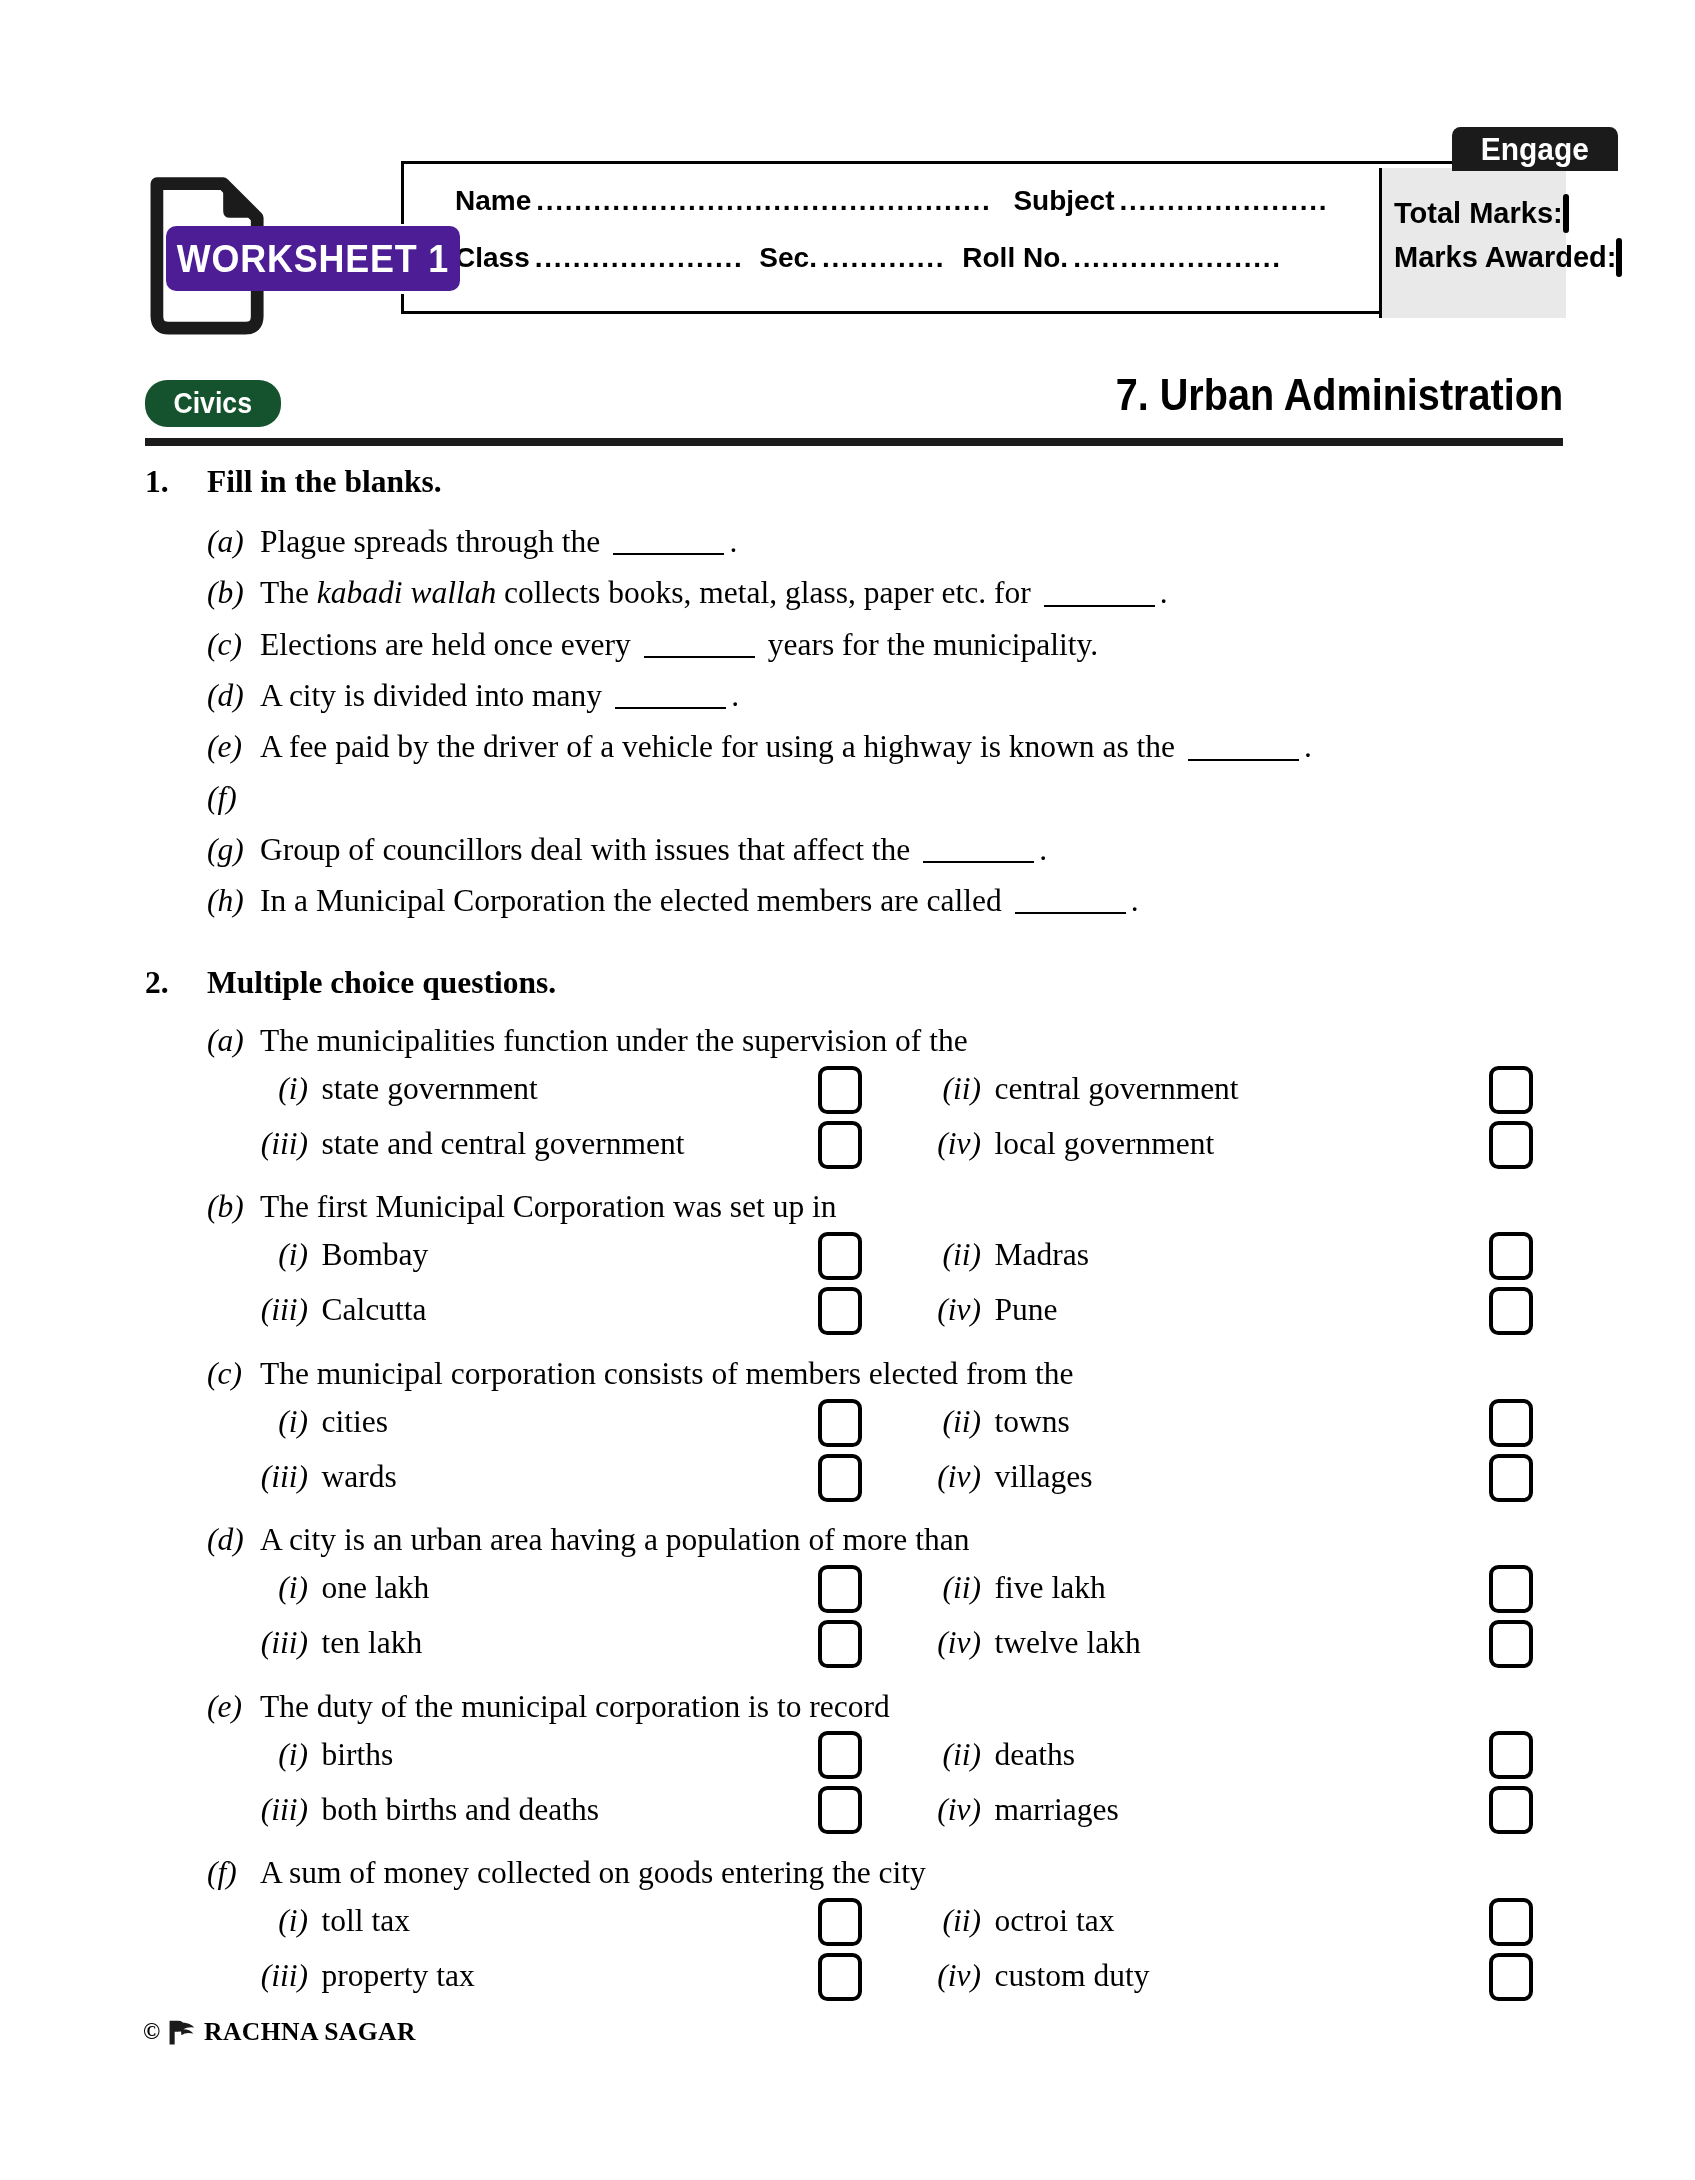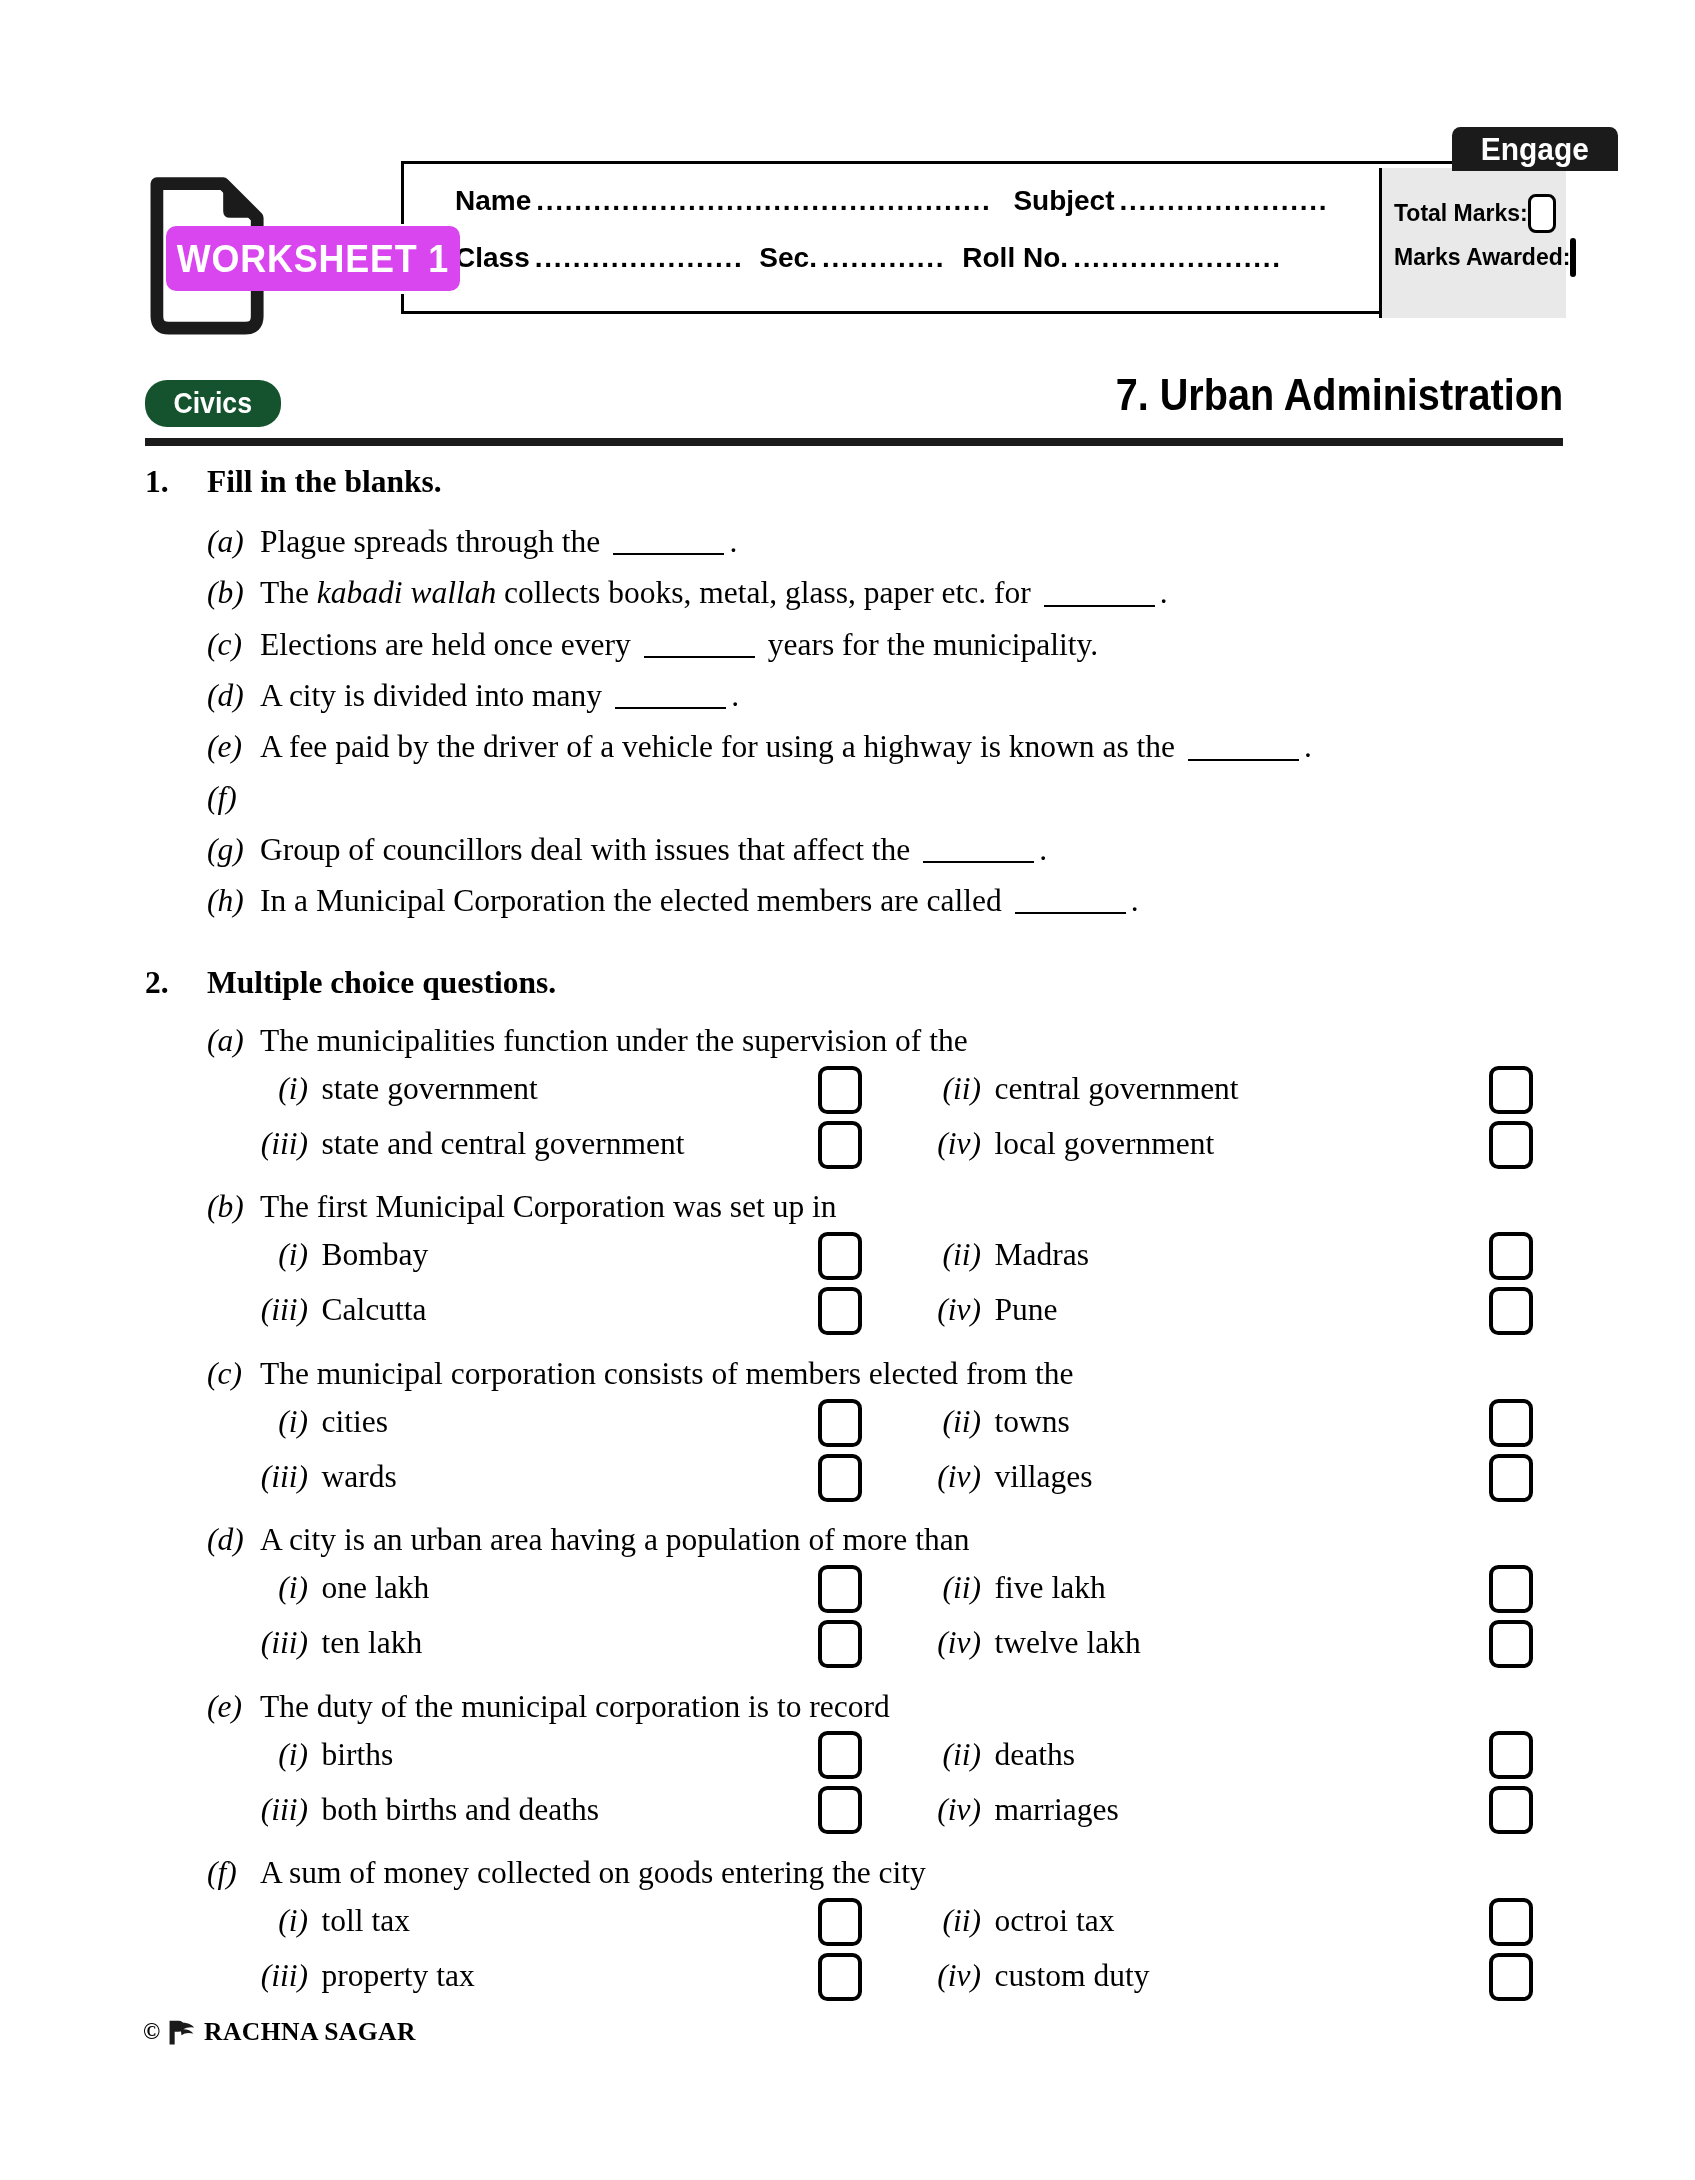--- a/index.html
+++ b/index.html
@@ -36,21 +36,21 @@
   }
   .doc-icon svg { display: block; width: 100%; height: 100%; }
 
   
   .ws-banner {
     position: absolute;
     left: 21px;
     top: 68px;
     width: 294px;
     height: 65px;
-    background: #d946ef;
+    background: #4c1d95;
     border-radius: 10.2px;
     display: flex;
     align-items: center;
     justify-content: center;
     z-index: 4;
   }
   .ws-banner span {
     color: #ffffff;
     font-family: "Liberation Sans Narrow", "Liberation Sans", sans-serif;
     font-weight: 700;
@@ -117,21 +117,21 @@
     display: flex;
     align-items: center;
     justify-content: flex-start;
     height: 44px;
     padding-left: 12px;
   }
   .marks-row:first-child { margin-top: 24px; }
   .marks-label {
     font-family: "Liberation Sans Narrow", "Liberation Sans", sans-serif;
     font-weight: 700;
-    font-size: 23px;
+    font-size: 29px;
     color: #000;
     white-space: nowrap;
   }
   .marks-box {
     width: 72px;
     height: 39px;
     background: #fff;
     border: 3.4px solid #000;
     border-radius: 7.7px;
     margin-left: auto;

